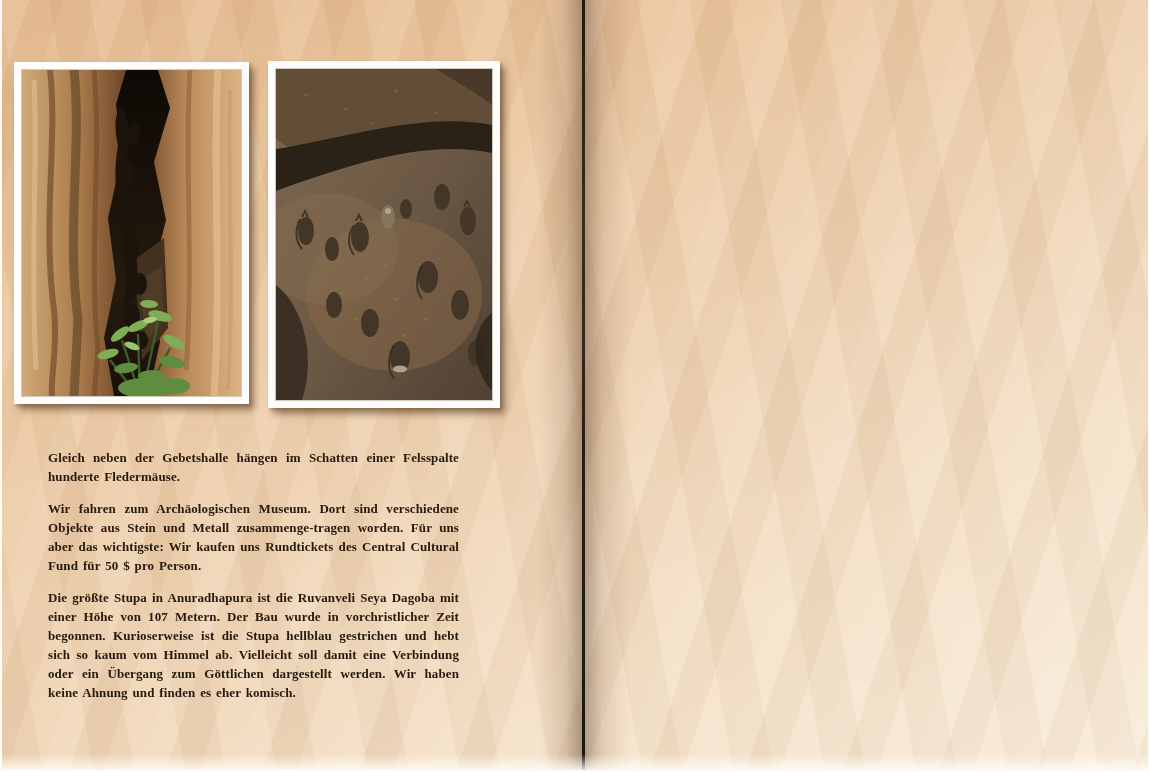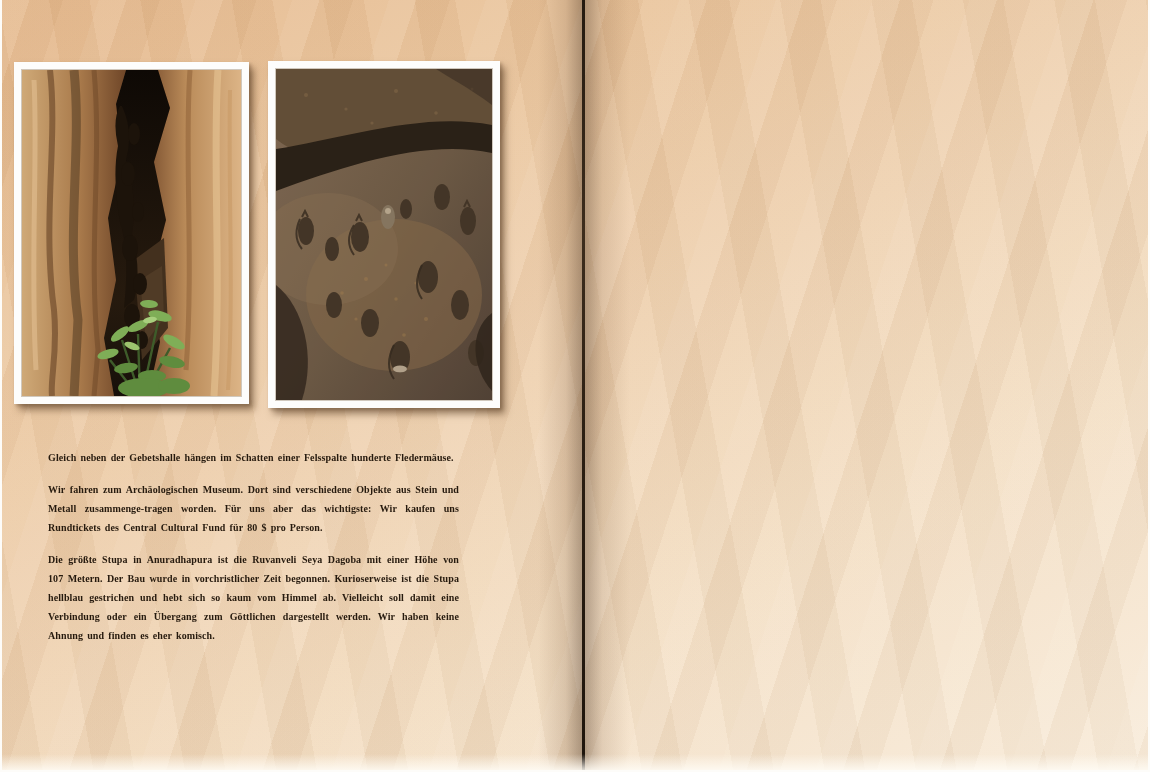--- a/index.html
+++ b/index.html
@@ -22,21 +22,21 @@
     background:linear-gradient(180deg,#241a10,#3d2d1d 30%,#2a1e12 60%,#1e150c);}
   .page{position:absolute;top:0;bottom:0;}
   .page-left{left:0;width:575px;}
   .page-right{left:575px;width:575px;}
   .photo{position:absolute;margin:0;background:#fdfdfc;padding:8px;
     box-shadow:5px 6px 7px rgba(88,60,35,.55), 2px 2px 3px rgba(88,60,35,.3);}
   .photo svg{display:block;outline:1px solid rgba(140,120,95,.4);}
   .photo1{left:12px;top:62px;}
   .photo2{left:266px;top:61px;}
   .text-block{position:absolute;left:46px;top:448px;width:411px;color:#261a0e;}
-  .text-block p{margin:0 0 13px;font-weight:bold;font-size:10px;line-height:19px;
+  .text-block p{margin:0 0 13px;font-weight:bold;font-size:13px;line-height:19px;
     text-align:justify;letter-spacing:.1px;word-spacing:1.5px;}
 </style>
 </head>
 <body>
 
 <div class="book">
   <div class="texture"></div>
 
   <section class="page page-left">
 
@@ -158,21 +158,21 @@
         <ellipse cx="124" cy="300" rx="7" ry="3.4" fill="#b0a088"></ellipse>
         <path d="M26,148 l3,-6 3,6 M80,152 l3,-6 3,6 M188,138 l3,-6 3,6" stroke="#35281a" stroke-width="2" fill="none"></path>
         <path d="M0,216 C28,238 40,288 26,331 H0 Z" fill="#231910" opacity=".85"></path>
         <path d="M216,244 C192,262 196,300 216,322 Z" fill="#1f150d" opacity=".85"></path>
         <rect width="216" height="331" fill="#c9b59c" opacity=".1"></rect>
       </svg>
     </figure>
 
     <div class="text-block">
       <p>Gleich neben der Gebetshalle hängen im Schatten einer Felsspalte hunderte Fledermäuse.</p>
-      <p>Wir fahren zum Archäologischen Museum. Dort sind verschiedene Objekte aus Stein und Metall zusammenge-tragen worden. Für uns aber das wichtigste: Wir kaufen uns Rundtickets des Central Cultural Fund für 80 $ pro Person.</p>
+      <p>Wir fahren zum Archäologischen Museum. Dort sind verschiedene Objekte aus Stein und Metall zusammenge-tragen worden. Für uns aber das wichtigste: Wir kaufen uns Rundtickets des Central Cultural Fund für 50 $ pro Person.</p>
       <p>Die größte Stupa in Anuradhapura ist die Ruvanveli Seya Dagoba mit einer Höhe von 107 Metern. Der Bau wurde in vorchristlicher Zeit begonnen. Kurioserweise ist die Stupa hellblau gestrichen und hebt sich so kaum vom Himmel ab. Vielleicht soll damit eine Verbindung oder ein Übergang zum Göttlichen dargestellt werden. Wir haben keine Ahnung und finden es eher komisch.</p>
     </div>
   </section>
 
   <div class="spine">
     <div class="spine-line"></div>
   </div>
 
   <section class="page page-right">
 

